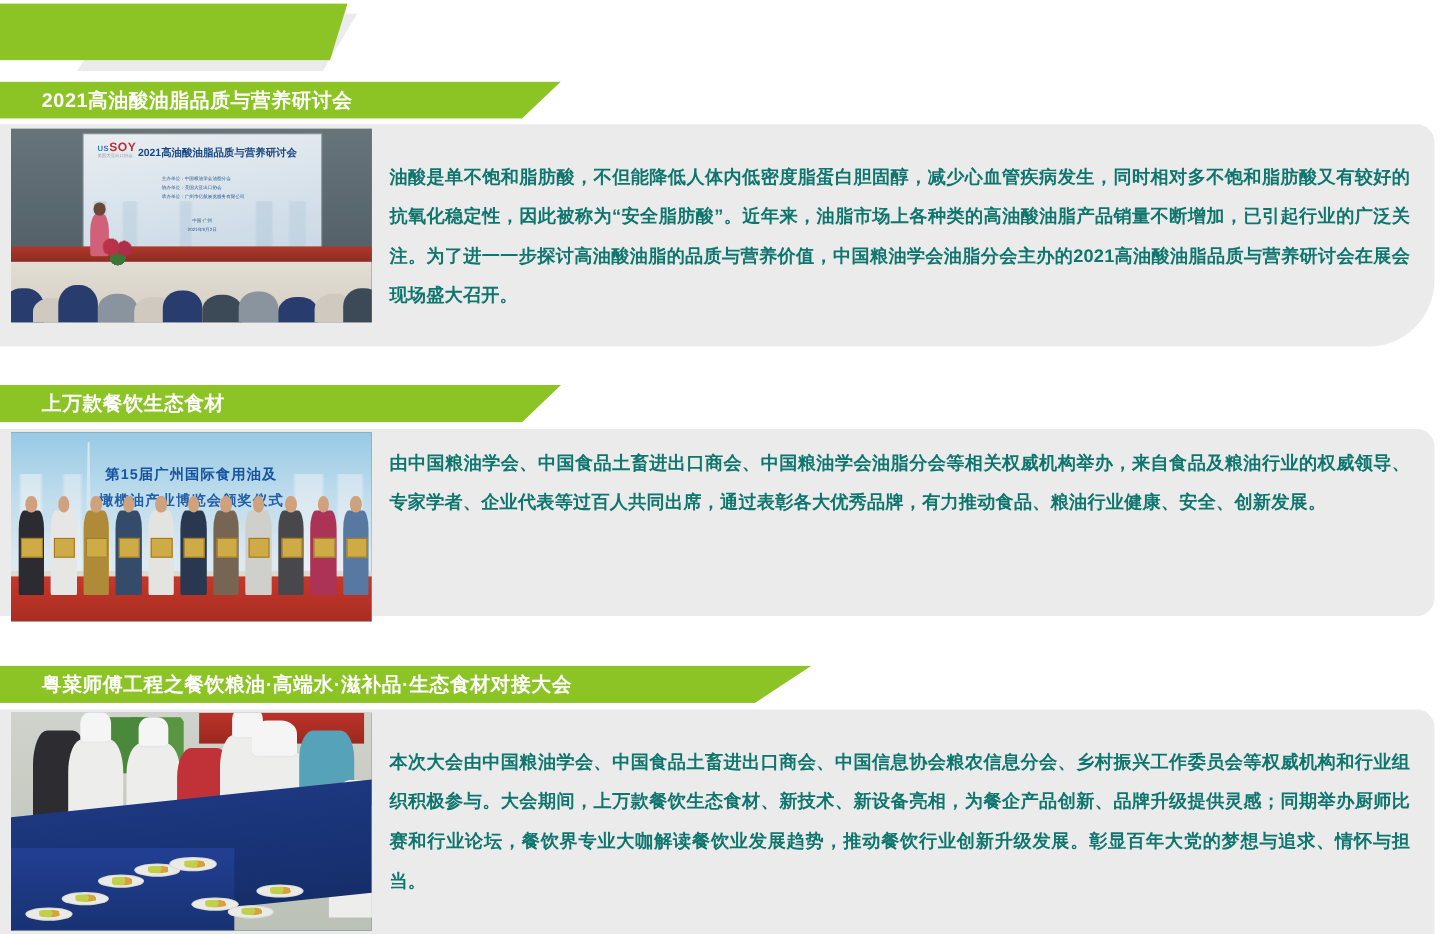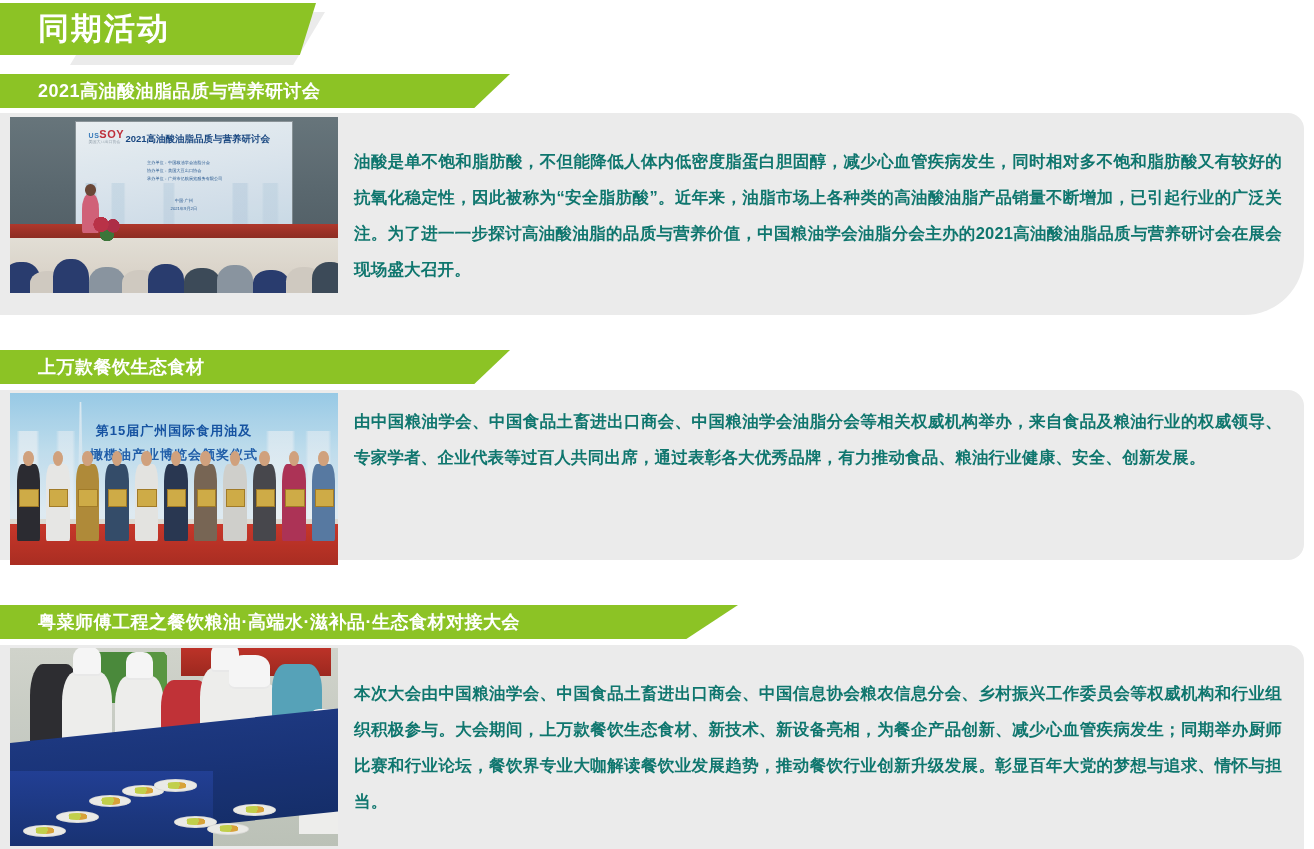--- a/index.html
+++ b/index.html
@@ -393,21 +393,20 @@
   .body-text.t3 { top: 676px; }
 </style>
 </head>
 <body>
 
 <div class="page">
 
   <div class="main-banner">
     <div class="main-banner-shadow"></div>
     <div class="main-banner-green"></div>
-    <div class="main-banner-text">同期活动</div>
   </div>
 
   <div class="sec-head" style="top:74px; width:510px;">
     <div class="sec-head-bg"></div>
     <div class="sec-head-text">2021高油酸油脂品质与营养研讨会</div>
   </div>
 
   <div class="gray-panel r1"></div>
 
   <div class="photo p1">
@@ -519,15 +518,15 @@
         <i style="left:34%; bottom:52%;"></i>
         <i style="left:44%; bottom:58%;"></i>
         <i style="left:50%; bottom:16%;"></i>
         <i style="left:60%; bottom:8%;"></i>
         <i style="left:68%; bottom:30%;"></i>
       </div>
       <div class="photo-tint"></div>
     </div>
   </div>
 
-  <div class="body-text t3">本次大会由中国粮油学会、中国食品土畜进出口商会、中国信息协会粮农信息分会、乡村振兴工作委员会等权威机构和行业组织积极参与。大会期间，上万款餐饮生态食材、新技术、新设备亮相，为餐企产品创新、减少心血管疾病发生；同期举办厨师比赛和行业论坛，餐饮界专业大咖解读餐饮业发展趋势，推动餐饮行业创新升级发展。彰显百年大党的梦想与追求、情怀与担当。</div>
+  <div class="body-text t3">本次大会由中国粮油学会、中国食品土畜进出口商会、中国信息协会粮农信息分会、乡村振兴工作委员会等权威机构和行业组织积极参与。大会期间，上万款餐饮生态食材、新技术、新设备亮相，为餐企产品创新、品牌升级提供灵感；同期举办厨师比赛和行业论坛，餐饮界专业大咖解读餐饮业发展趋势，推动餐饮行业创新升级发展。彰显百年大党的梦想与追求、情怀与担当。</div>
 
 </div>
 
 </body></html>

